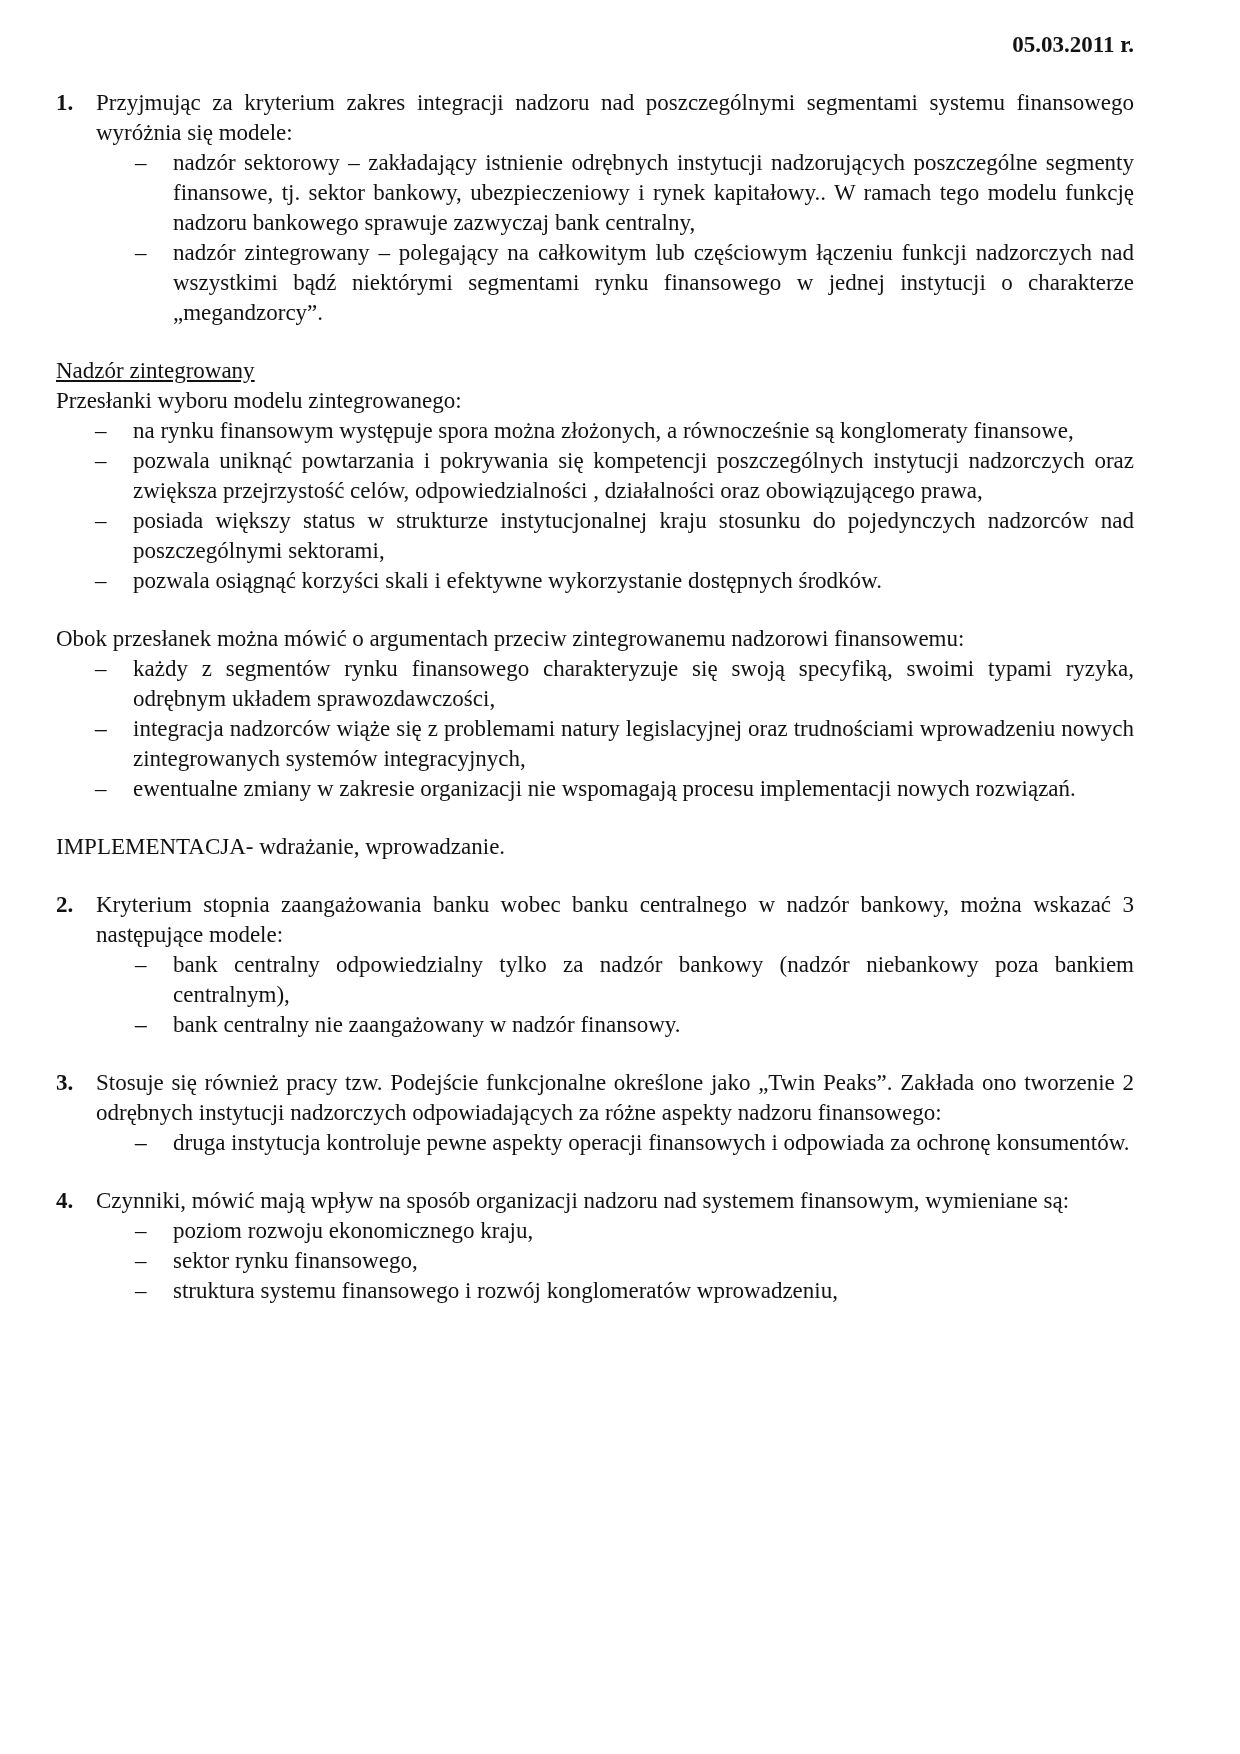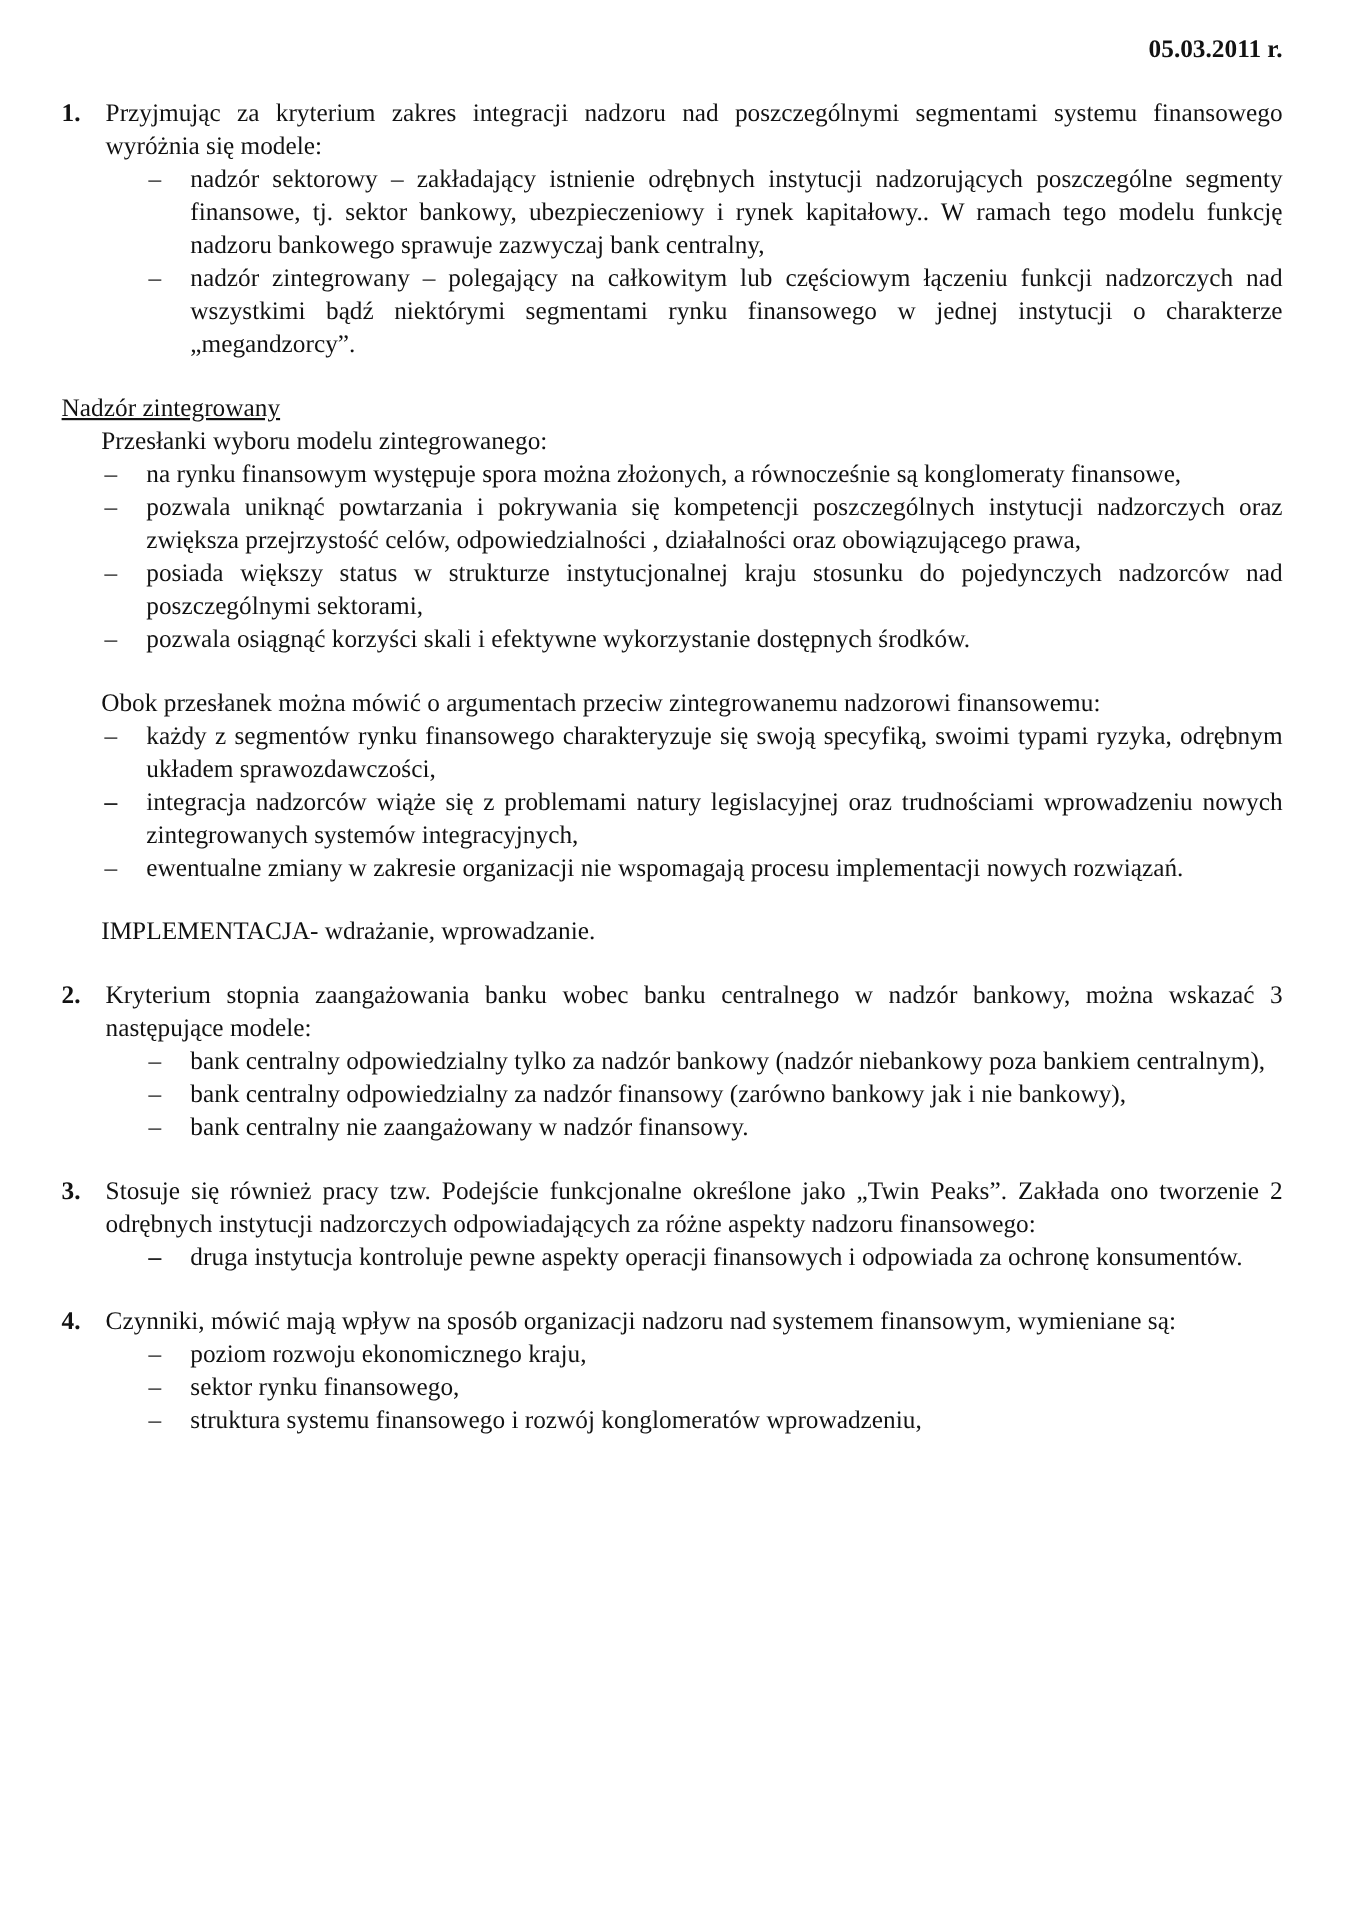--- a/index.html
+++ b/index.html
@@ -10,35 +10,34 @@
     color: #121212;
     font-family: "Liberation Serif", "DejaVu Serif", serif;
     font-size: 23px;
     line-height: 30px;
     overflow: hidden;
   }
   .page {
     box-sizing: border-box;
     width: 1240px;
     height: 1754px;
-    padding: 30px 74px 0 56px;
+    padding: 30px 106px 0 56px;
   }
   .date {
     text-align: right;
     font-weight: bold;
   }
   .content .block { margin-top: 28px; }
   .content .block.no-gap { margin-top: 0; }
 
   .heading {
     text-decoration: underline;
   }
   .paragraph {
     text-align: justify;
-    margin-left: 36px;
   }
   .numbered {
     position: relative;
     padding-left: 40px;
     text-align: justify;
   }
   .numbered > .num {
     position: absolute;
     left: 0;
     top: 0;
@@ -82,21 +81,21 @@
         <div class="bullet-list">
           <div class="bullet"><span class="dash">–</span><span class="seg">każdy z segmentów rynku finansowego charakteryzuje się swoją specyfiką, swoimi typami ryzyka, odrębnym układem sprawozdawczości,</span></div>
           <div class="bullet"><span class="dash">–</span></div>
           <div class="bullet"><span class="dash">–</span><span class="seg">integracja nadzorców wiąże się z problemami natury legislacyjnej oraz trudnościami wprowadzeniu nowych zintegrowanych systemów integracyjnych,</span></div>
           <div class="bullet"><span class="dash">–</span><span class="seg">ewentualne zmiany w zakresie organizacji nie wspomagają procesu implementacji nowych rozwiązań.</span></div>
         </div>
       </div>
       <div class="block paragraph"><span class="seg bold">IMPLEMENTACJA</span><span class="seg">- wdrażanie, wprowadzanie.</span></div>
       <div class="block numbered"><span class="num">2.</span><span class="seg">Kryterium stopnia zaangażowania banku wobec banku centralnego w nadzór bankowy, można wskazać 3 następujące modele:</span><div class="bullet-list">
           <div class="bullet"><span class="dash">–</span><span class="seg">bank centralny odpowiedzialny tylko za nadzór bankowy (nadzór niebankowy poza bankiem centralnym),</span></div>
-          <div class="bullet"><span class="dash">–</span><span class="seg">bank centralny odpowiedzialny za nadzór finansowy (zarówno bankowy jak i nie bankowy),</span></div>
+          <div class="bullet"><span class="dash">–</span></div>
           <div class="bullet"><span class="dash">–</span><span class="seg">bank centralny nie zaangażowany w nadzór finansowy.</span></div>
         </div></div>
       <div class="block numbered"><span class="num">3.</span><span class="seg">Stosuje się również pracy tzw. Podejście funkcjonalne określone jako „Twin Peaks”. Zakłada ono tworzenie 2 odrębnych instytucji nadzorczych odpowiadających za różne aspekty nadzoru finansowego:</span><div class="bullet-list">
           <div class="bullet"><span class="dash">–</span></div>
           <div class="bullet"><span class="dash">–</span><span class="seg">druga instytucja kontroluje pewne aspekty operacji finansowych i odpowiada za ochronę konsumentów.</span></div>
         </div></div>
       <div class="block numbered"><span class="num">4.</span><span class="seg">Czynniki, mówić mają wpływ na sposób organizacji nadzoru nad systemem finansowym, wymieniane są:</span><div class="bullet-list">
           <div class="bullet"><span class="dash">–</span><span class="seg">poziom rozwoju ekonomicznego kraju,</span></div>
           <div class="bullet"><span class="dash">–</span><span class="seg">sektor rynku finansowego,</span></div>
           <div class="bullet"><span class="dash">–</span><span class="seg">struktura systemu finansowego i rozwój konglomeratów wprowadzeniu,</span></div>

